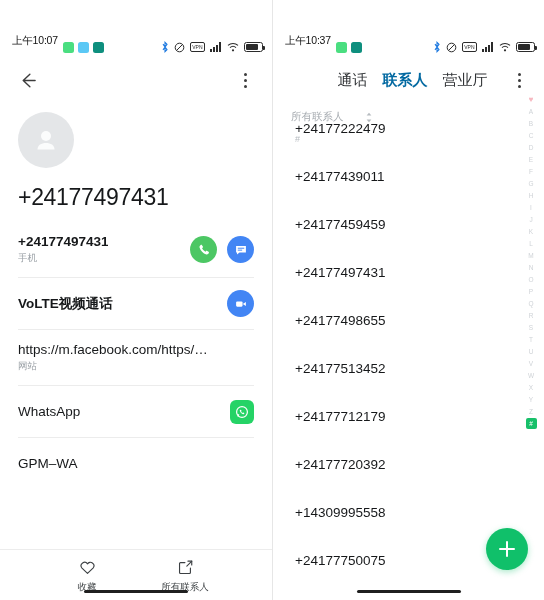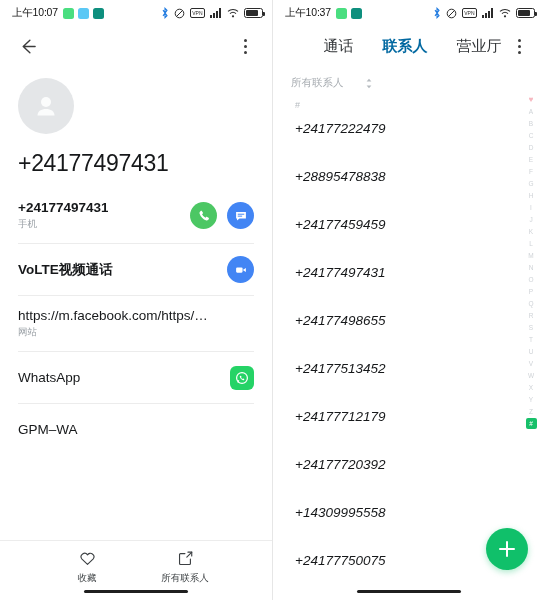--- a/index.html
+++ b/index.html
@@ -8,22 +8,22 @@
     font-family: "Liberation Sans", "DejaVu Sans", sans-serif;
     background: #ffffff;
     overflow: hidden;
   }
   .screens { display: flex; width: 544px; height: 600px; }
   .panel { width: 272px; height: 600px; position: relative; background: #fff; overflow: hidden; }
   .panel.right { border-left: 1px solid #e6e6e6; }
 
   
   .statusbar {
-    height: 26px; display: flex; align-items: center;
-    padding: 0 9px 0 12px; font-size: 10px; color: #1a1a1a;
+    height: 26px; display: flex; 
+    padding: 0 9px 0 12px; font-size: 10px; color: #1a1a1a; margin-top: 34px;
   }
   .sb-time { font-size: 10.5px; letter-spacing: -0.2px; color: #111; white-space: nowrap; }
   .sb-appicons { display: flex; align-items: center; gap: 4px; margin-left: 5px; }
   .sb-app { width: 11px; height: 11px; border-radius: 2.5px; display:inline-block; }
   .sb-spacer { flex: 1; }
   .sb-sysicons { display: flex; align-items: center; gap: 5px; }
   .sb-sysicons svg { display: block; }
   .battery {
     width: 19px; height: 10px; border: 1.3px solid #2b2b2b; border-radius: 2.5px;
     position: relative; display: inline-block;
@@ -63,46 +63,46 @@
   .row-main { display:flex; flex-direction:column; gap:3px; min-width:0; }
   .row-primary { font-size: 13.5px; color:#16181a; white-space:nowrap; overflow:hidden; text-overflow:ellipsis; }
   .row-primary.b { font-weight: 700; }
   .row-sub { font-size: 9.5px; color:#9aa0a6;font-family:Liberation Serif, serif; }
   .row-actions { display:flex; align-items:center; gap:10px; flex-shrink:0; margin-left:10px; }
 
   .circle-btn { width:27px;height:27px;border-radius:50%;display:flex;align-items:center;justify-content:center;cursor:pointer; }
   .sq-btn { width:24px;height:24px;border-radius:6px;display:flex;align-items:center;justify-content:center;cursor:pointer; }
 
   .bottombar {
-    position:absolute; left:0; right:0; bottom:0; height:60px;
+    position:absolute; left:0; right:0; bottom:0; height:51px;
     border-top:1px solid #ececec; display:flex; align-items:flex-start; justify-content:center;
     gap: 38px; padding-top: 9px;
   }
   .bottom-item { display:flex; flex-direction:column; align-items:center; gap:5px; cursor:pointer; width:60px;}
   .bottom-label { font-size:9.5px; color:#3c4043; }
   .home-indicator {
     position:absolute; bottom:7px; left:50%; transform:translateX(-50%);
     width:104px; height:3.5px; border-radius:2px; background:#1f1f1f;
   }
 
   
   .topbar-right {
     height: 40px; display:flex; align-items:center; padding: 0 14px 0 0; position:relative;
   }
-  .tabs { display:flex; align-items:center; gap:29px; margin:0 auto; padding-left: 22px;}
+  .tabs { display:flex; align-items:center; gap:15px; margin:0 auto; padding-left: 22px;}
   .tab { font-size: 15px; color:#303336; cursor:pointer; white-space:nowrap; }
   .tab.active { color:#0369a1; font-weight:700; }
   .kebab-right { position:absolute; right:12px; top:50%; transform:translateY(-50%); }
 
   .filterbar { display:flex; align-items:center; gap:21px; padding: 10px 0 6px 18px; }
   .filter-label { font-size:10.5px; color:#a6abb0; }
 
   .section-letter { font-size:9px; color:#b6bbc0; padding: 4px 0 2px 22px; }
 
-  .clist { position:absolute; left:0; right:0; top:104px; bottom:0;font-style:italic; }
+  .clist { position:absolute; left:0; right:0; top:104px; bottom:0; }
   .citem {
     height: 48px; display:flex; align-items:center; padding-left:22px;
     font-size:13.5px; color:#16181a; cursor:pointer;
   }
 
   .alpha-index {
     position:absolute; right:5px; top:94px; width:16px;
     display:flex; flex-direction:column; align-items:center; gap:1px;
   }
   .alpha-index div {
@@ -332,21 +332,21 @@
       <span class="filter-label">所有联系人</span>
       <svg width="8" height="11" viewBox="0 0 8 11">
           <path d="M4 0.8 6.4 3.6H1.6zM4 10.2 1.6 7.4h4.8z" fill="#b6bbc0"></path>
         </svg>
     </div>
 
     <div class="section-letter">#</div>
 
     <div class="clist">
       <div class="citem">+24177222479</div>
-      <div class="citem">+28895478838</div>
+      <div class="citem">+24177439011</div>
       <div class="citem">+24177459459</div>
       <div class="citem">+24177497431</div>
       <div class="citem">+24177498655</div>
       <div class="citem">+24177513452</div>
       <div class="citem">+24177712179</div>
       <div class="citem">+24177720392</div>
       <div class="citem">+14309995558</div>
       <div class="citem">+24177750075</div>
     </div>
 

